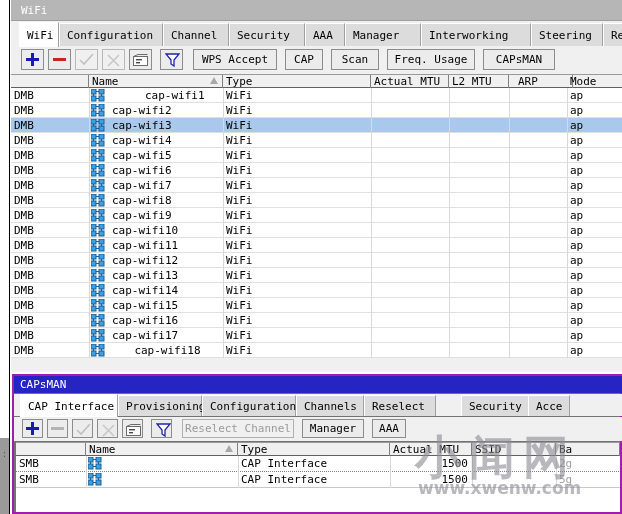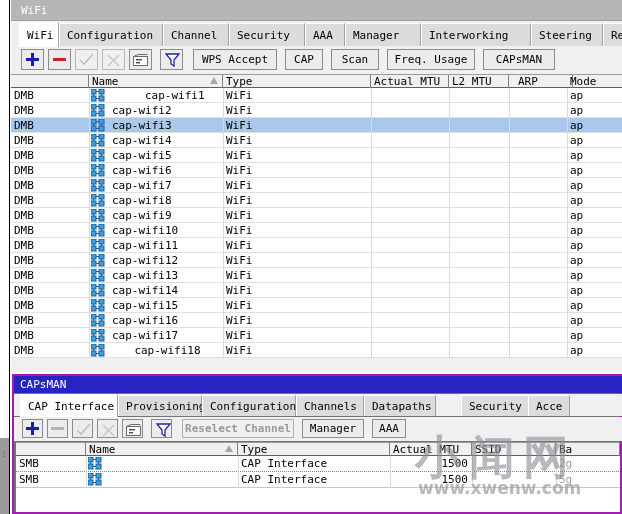--- a/index.html
+++ b/index.html
@@ -635,21 +635,21 @@
     </div>
 </div>
 
 <div class="win-caps">
   <div class="title-caps">CAPsMAN</div>
   <div class="tabs2">
       <div class="tab active" style="left: 6px; width: 98px;"><span>CAP Interface</span></div>
       <div class="tab" style="left: 104px; width: 84px;"><span>Provisioning</span></div>
       <div class="tab" style="left: 188px; width: 94px;"><span>Configurations</span></div>
       <div class="tab" style="left: 282px; width: 68px;"><span>Channels</span></div>
-      <div class="tab" style="left: 350px; width: 72px;"><span>Datapaths</span></div>
+      <div class="tab" style="left: 350px; width: 72px;"><span>Reselect</span></div>
       <div class="tab" style="left: 447px; width: 92px;"><span>Security Cfg.</span></div>
       <div class="tab" style="left: 514px; width: 42px;"><span>Acce</span></div>
     </div>
   <div class="toolbar2">
       <div class="tb2 icon" style="left: 8px; width: 21px;">
         <span class="plus-v" style="left: 8px; top: 2px;"></span>
         <span class="plus-h" style="left: 3px; top: 7px;"></span>
       </div>
       <div class="tb2 icon" style="left: 33px; width: 21px;">
         <span class="minus-h dis" style="left: 3px; top: 7px;"></span>
@@ -670,21 +670,21 @@
           <path d="M0.5 2.5 L5 0.5 L14.5 0.5" fill="none" stroke="#6b6b6b"></path>
           <rect x="3" y="5" width="6" height="1.4" fill="#4a4a4a"></rect>
           <rect x="3" y="8" width="4" height="1.4" fill="#4a4a4a"></rect>
         </svg>
       </div>
       <div class="tb2 icon" style="left: 137px; width: 21px;">
         <svg width="15" height="14" class="funnel">
           <path d="M1 1 H14 L9 7 V13 L6 11 V7 Z" fill="#ffffff" stroke="#2222aa" stroke-width="1.3"></path>
         </svg>
       </div>
-      <div class="tb2 dis" style="left: 168px; width: 112px; font-weight: bold;"><span>Reselect Channel</span></div>
+      <div class="tb2 dis" style="left: 168px; width: 112px;"><span>Reselect Channel</span></div>
       <div class="tb2 " style="left: 288px; width: 62px;"><span>Manager</span></div>
       <div class="tb2 " style="left: 358px; width: 34px;"><span>AAA</span></div>
     </div>
   <div class="lhead2">
       <div class="hc" style="left: 0px; width: 70px;"><span></span></div>
       <div class="hc" style="left: 70px; width: 152px;"><span>Name</span><span class="sortmark"></span></div>
       <div class="hc" style="left: 222px; width: 152px;"><span>Type</span></div>
       <div class="hc" style="left: 374px; width: 82px;"><span>Actual MTU</span></div>
       <div class="hc" style="left: 456px; width: 84px;"><span>SSID</span></div>
       <div class="hc" style="left: 540px; width: 64px;"><span>Ba</span></div>

